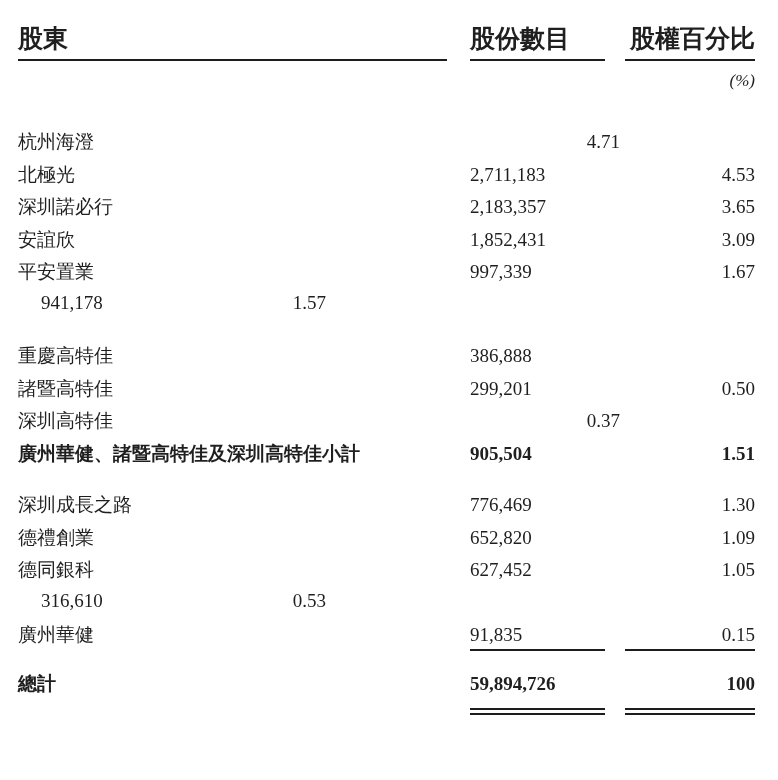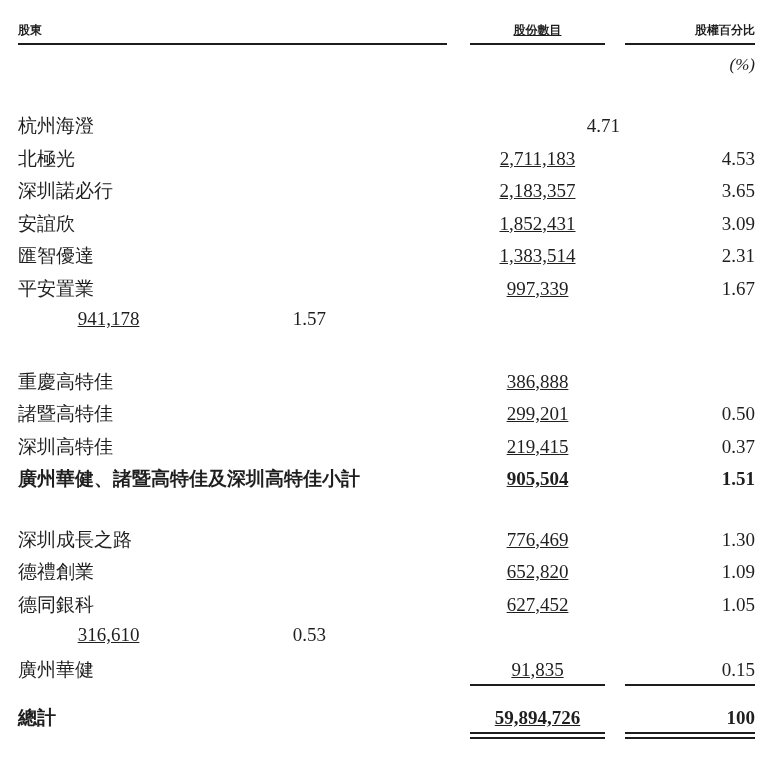--- a/index.html
+++ b/index.html
@@ -19,28 +19,28 @@
     font-size: 19px;
     overflow: hidden;
   }
   .row {
     display: flex;
     align-items: baseline;
   }
   
   .c1 { width: 429px; text-align: left; }
   .gap1 { width: 23px; flex: 0 0 23px; }
-  .c2 { width: 135px; text-align: center; text-decoration: underline; }
+  .c2 { width: 135px; text-align: left; }
   .gap2 { width: 20px; flex: 0 0 20px; }
   .c3 { width: 130px; text-align: right; }
 
   
   .hdr .c1, .hdr .c2, .hdr .c3 {
     font-weight: bold;
-    font-size: 12px;
+    font-size: 25px;
     padding-bottom: 4px;
     border-bottom: 2px solid #1d1d1d;
   }
   .unit-row {
     margin-top: 10px;
   }
   .unit-row .c3 {
     font-style: italic;
     font-size: 17px;
   }
@@ -50,30 +50,30 @@
     margin-top: 38px;
   }
   .tbody .row {
     height: 32.5px;
   }
   .tbody .row.bold .c1,
   .tbody .row.bold .c2,
   .tbody .row.bold .c3 {
     font-weight: bold;
   }
-  .tbody .row.spacer { margin-top: 28px; }
+  .tbody .row.spacer { margin-top: 19px; }
   .tbody .row.rule-single .c2,
   .tbody .row.rule-single .c3 {
     padding-bottom: 3px;
     border-bottom: 2px solid #1d1d1d;
   }
   .tbody .row.rule-double { margin-top: 16px; height: auto; min-height: 32.5px; }
   .tbody .row.rule-double .c2,
   .tbody .row.rule-double .c3 {
-    padding-bottom: 3px;
+    padding-bottom: 13px;
     border-bottom: 7px double #1d1d1d;
   }
 </style>
 </head>
 <body>
 
 <div class="page">
 
   <div class="row hdr">
     <span class="c1">股東</span>
@@ -113,27 +113,20 @@
       <span class="c3">3.65</span>
     </div>
       <div class="row">
       <span class="c1">安誼欣</span>
       <span class="gap1"></span>
       <span class="c2">1,852,431</span>
       <span class="gap2"></span>
       <span class="c3">3.09</span>
     </div>
       <div class="row">
-      <span class="c1">匯智優達</span>
-      <span class="gap1"></span>
-      <span class="c2">1,383,514</span>
-      <span class="gap2"></span>
-      <span class="c3">2.31</span>
-    </div>
-      <div class="row">
       <span class="c1">平安置業</span>
       <span class="gap1"></span>
       <span class="c2">997,339</span>
       <span class="gap2"></span>
       <span class="c3">1.67</span>
     </div>
       <div class="row">
       <span class="gap1"></span>
       <span class="c2">941,178</span>
       <span class="gap2"></span>
@@ -148,21 +141,20 @@
       <div class="row">
       <span class="c1">諸暨高特佳</span>
       <span class="gap1"></span>
       <span class="c2">299,201</span>
       <span class="gap2"></span>
       <span class="c3">0.50</span>
     </div>
       <div class="row">
       <span class="c1">深圳高特佳</span>
       <span class="gap1"></span>
-      <span class="c2">219,415</span>
       <span class="gap2"></span>
       <span class="c3">0.37</span>
     </div>
       <div class="row bold">
       <span class="c1">廣州華健、諸暨高特佳及深圳高特佳小計</span>
       <span class="gap1"></span>
       <span class="c2">905,504</span>
       <span class="gap2"></span>
       <span class="c3">1.51</span>
     </div>

